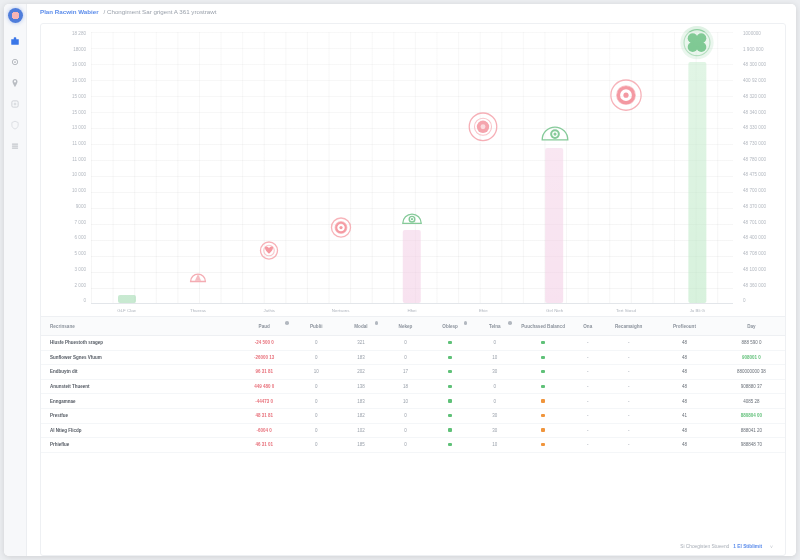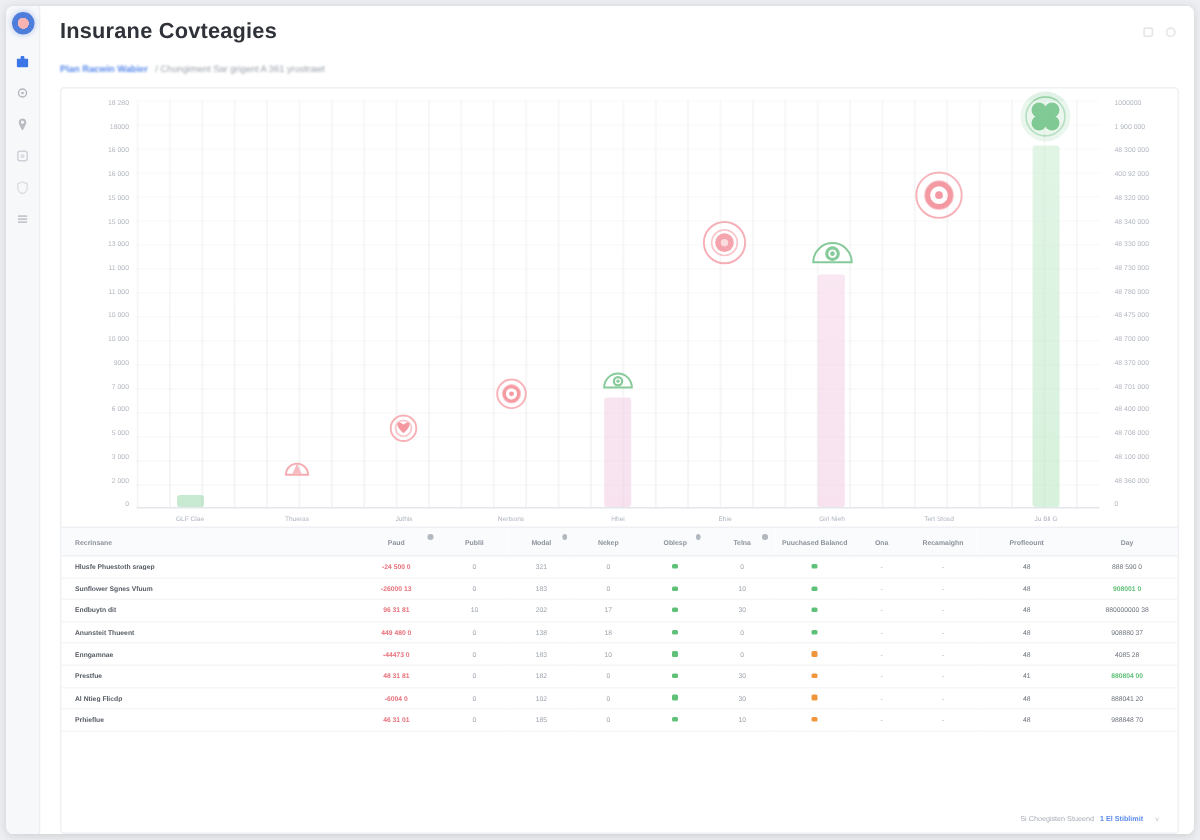--- a/index.html
+++ b/index.html
@@ -247,35 +247,20 @@
             <rect x="3" y="4" width="10" height="1.8" rx=".6" fill="#9ba0a8"></rect>
             <rect x="3" y="7.2" width="10" height="1.8" rx=".6" fill="#9ba0a8"></rect>
             <rect x="3" y="10.4" width="10" height="1.8" rx=".6" fill="#9ba0a8"></rect>
           </svg>
       </span>
     </div>
   </nav>
 
   <div class="main">
 
-    <div class="topbar">
-      <div class="title">Insurane Covteagies</div>
-      <div class="topicons">
-        <span class="ti">
-          <svg viewBox="0 0 10 10">
-              <rect x="1" y="1" width="8" height="8" rx="1.5" fill="none" stroke="#8b9099" stroke-width="1.6"></rect>
-            </svg>
-        </span>
-        <span class="ti">
-          <svg viewBox="0 0 10 10">
-              <circle cx="5" cy="5" r="4" fill="none" stroke="#8b9099" stroke-width="1.6"></circle>
-            </svg>
-        </span>
-      </div>
-    </div>
 
     <div class="subbar">
       <span class="sub-link">Plan Racwin Wabier</span>
       <span class="sub-text">/ Chongiment Sar grigent  A 361  yrostrawt</span>
     </div>
 
     <div class="card">
 
       <div class="chart-wrap">
         <div class="axis left">

